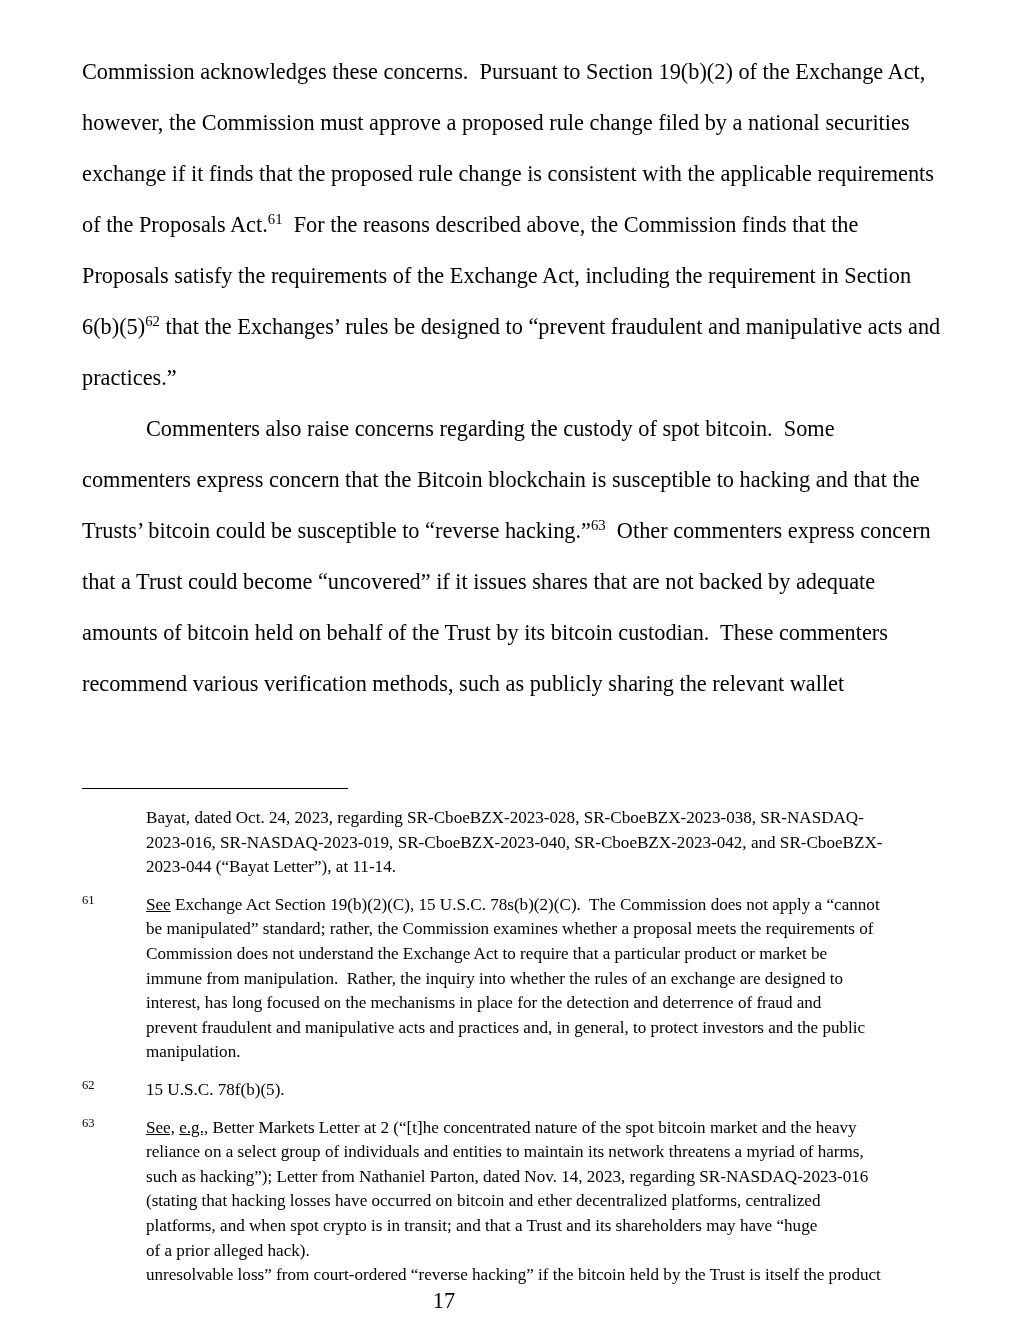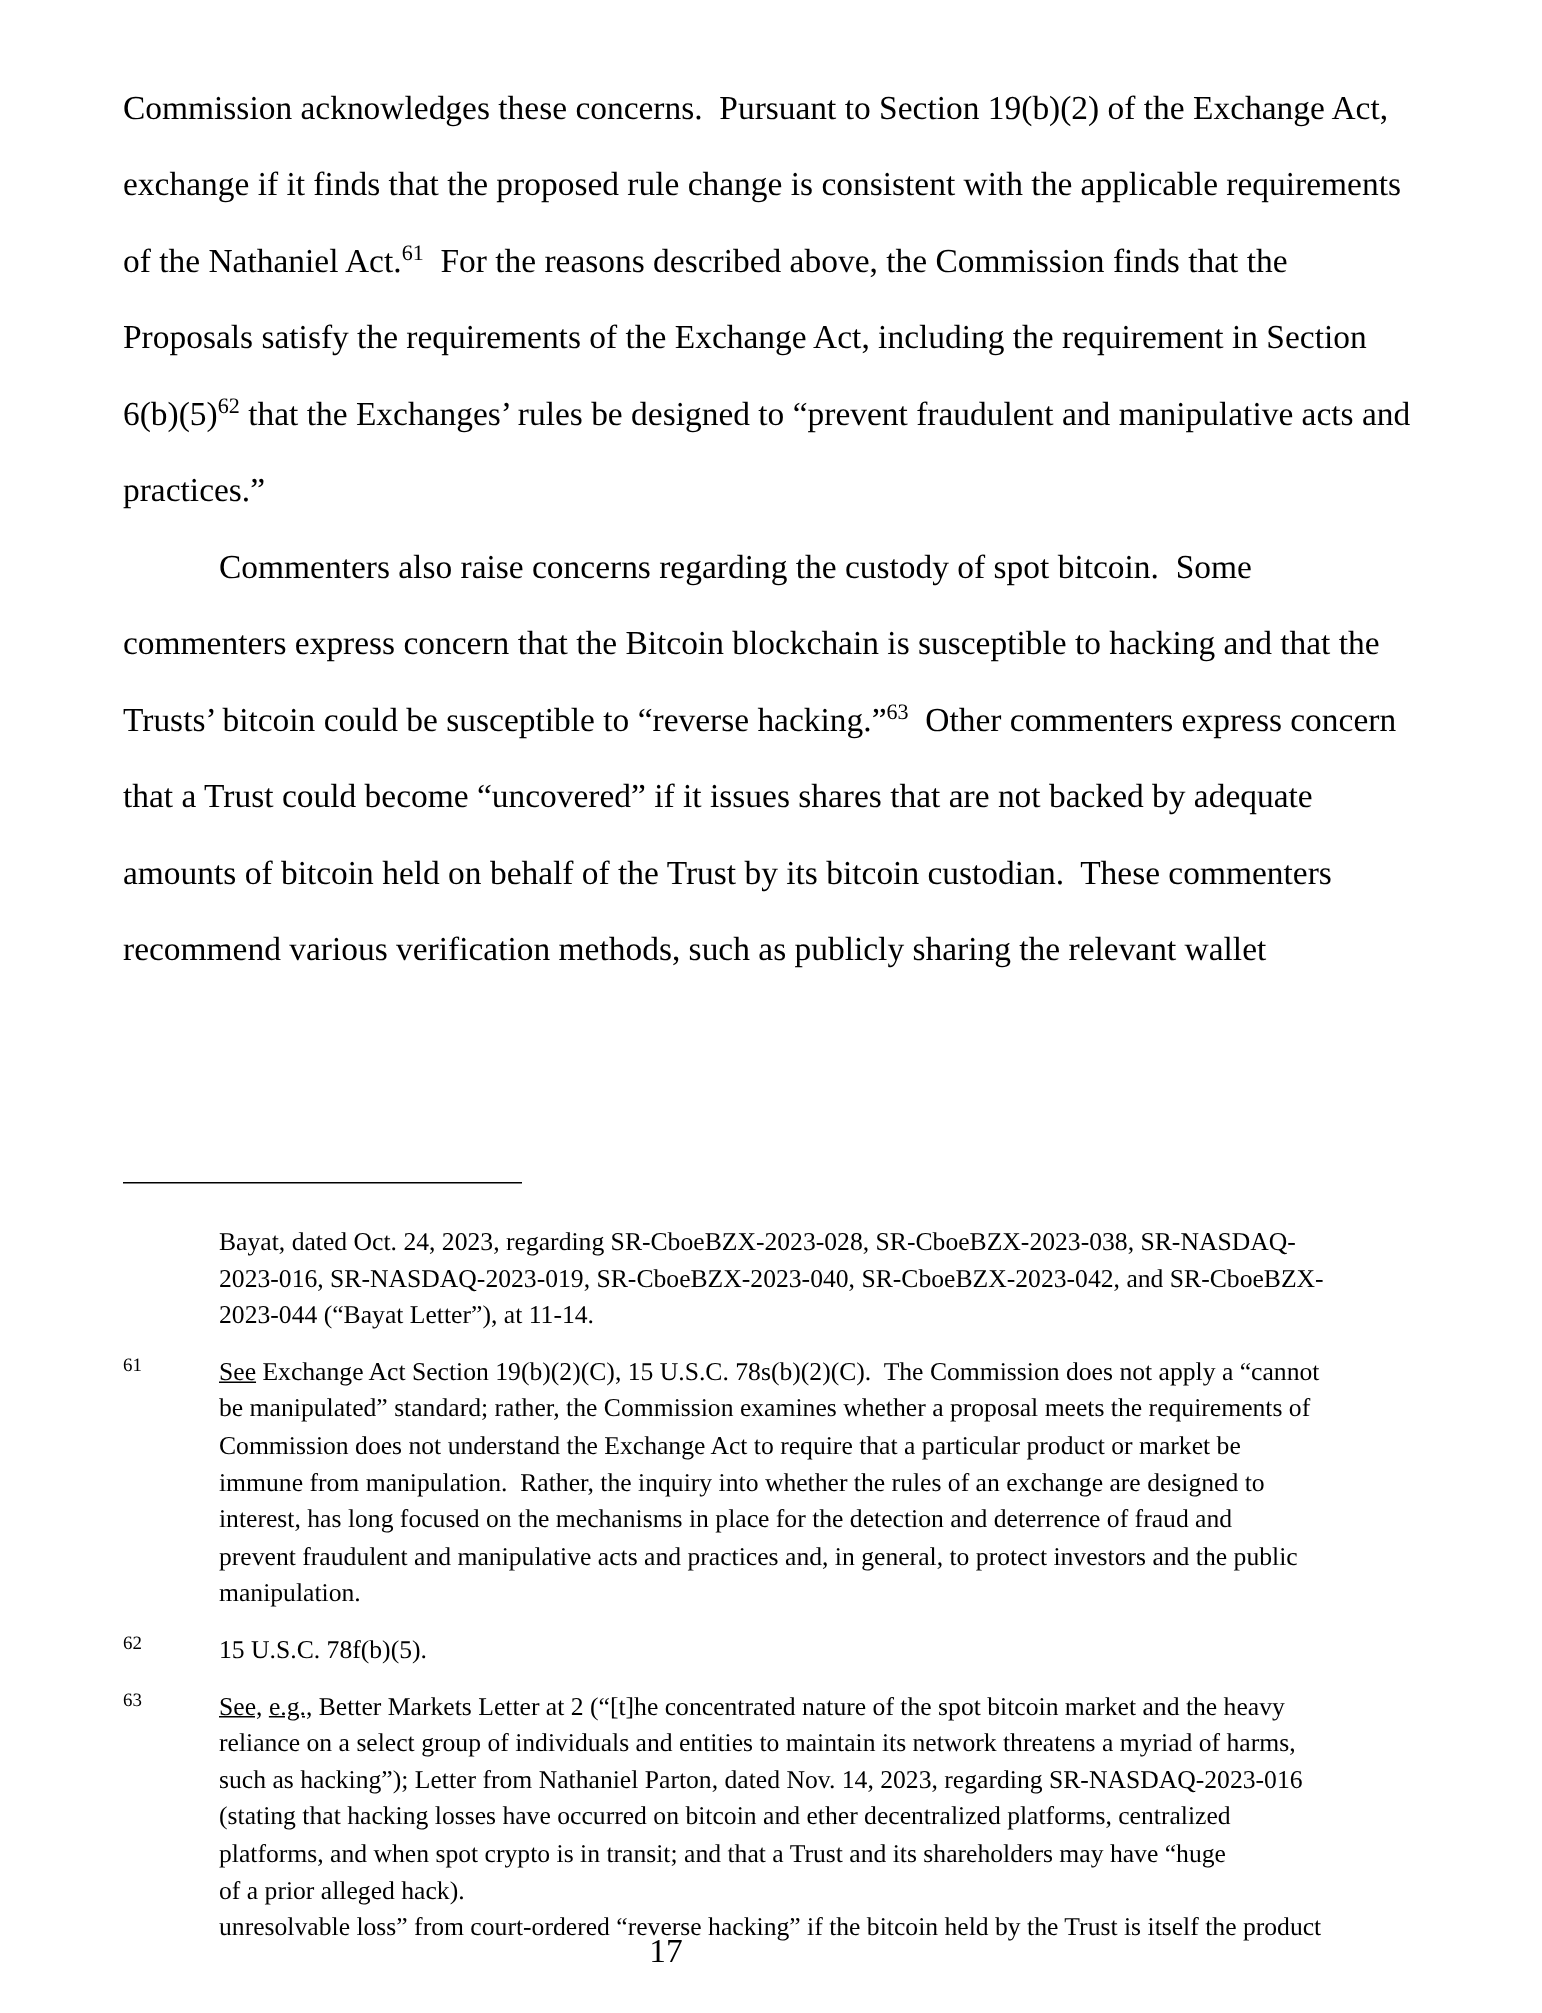--- a/index.html
+++ b/index.html
@@ -76,21 +76,20 @@
     width: 50px;
     font-size: 12.6px;
     line-height: 15px;
     vertical-align: super;
   }
   .fn-body {
     margin-left: 64px;
     font-size: 17.1px;
     line-height: 24.6px;
     text-align: left;
-    margin-top: 10px;
   }
   .fn-body .ln {
     white-space: pre;
     display: block;
   }
   .u { text-decoration: underline; text-align: right; }
 
   
   .fn-cont .fn-body { margin-left: 64px; }
 
@@ -105,22 +104,23 @@
   }
 </style>
 </head>
 <body>
 
 <div class="page">
 
   <div class="body-block">
 
     <div class="body-line">Commission acknowledges these concerns.  Pursuant to Section 19(b)(2) of the Exchange Act,</div>
+    <div class="body-line">however, the Commission must approve a proposed rule change filed by a national securities</div>
     <div class="body-line">exchange if it finds that the proposed rule change is consistent with the applicable requirements</div>
-    <div class="body-line"><span>of the Nathaniel Act.</span><sup>61</sup><span>  For the reasons described above, the Commission finds that the</span></div>
+    <div class="body-line"><span>of the Proposals Act.</span><sup>61</sup><span>  For the reasons described above, the Commission finds that the</span></div>
     <div class="body-line">Proposals satisfy the requirements of the Exchange Act, including the requirement in Section</div>
     <div class="body-line"><span>6(b)(5)</span><sup>62</sup><span> that the Exchanges’ rules be designed to “prevent fraudulent and manipulative acts and</span></div>
     <div class="body-line">practices.”</div>
 
     <div class="body-line indent">Commenters also raise concerns regarding the custody of spot bitcoin.  Some</div>
     <div class="body-line">commenters express concern that the Bitcoin blockchain is susceptible to hacking and that the</div>
     <div class="body-line"><span>Trusts’ bitcoin could be susceptible to “reverse hacking.”</span><sup>63</sup><span>  Other commenters express concern</span></div>
     <div class="body-line">that a Trust could become “uncovered” if it issues shares that are not backed by adequate</div>
     <div class="body-line">amounts of bitcoin held on behalf of the Trust by its bitcoin custodian.  These commenters</div>
     <div class="body-line">recommend various verification methods, such as publicly sharing the relevant wallet</div>

